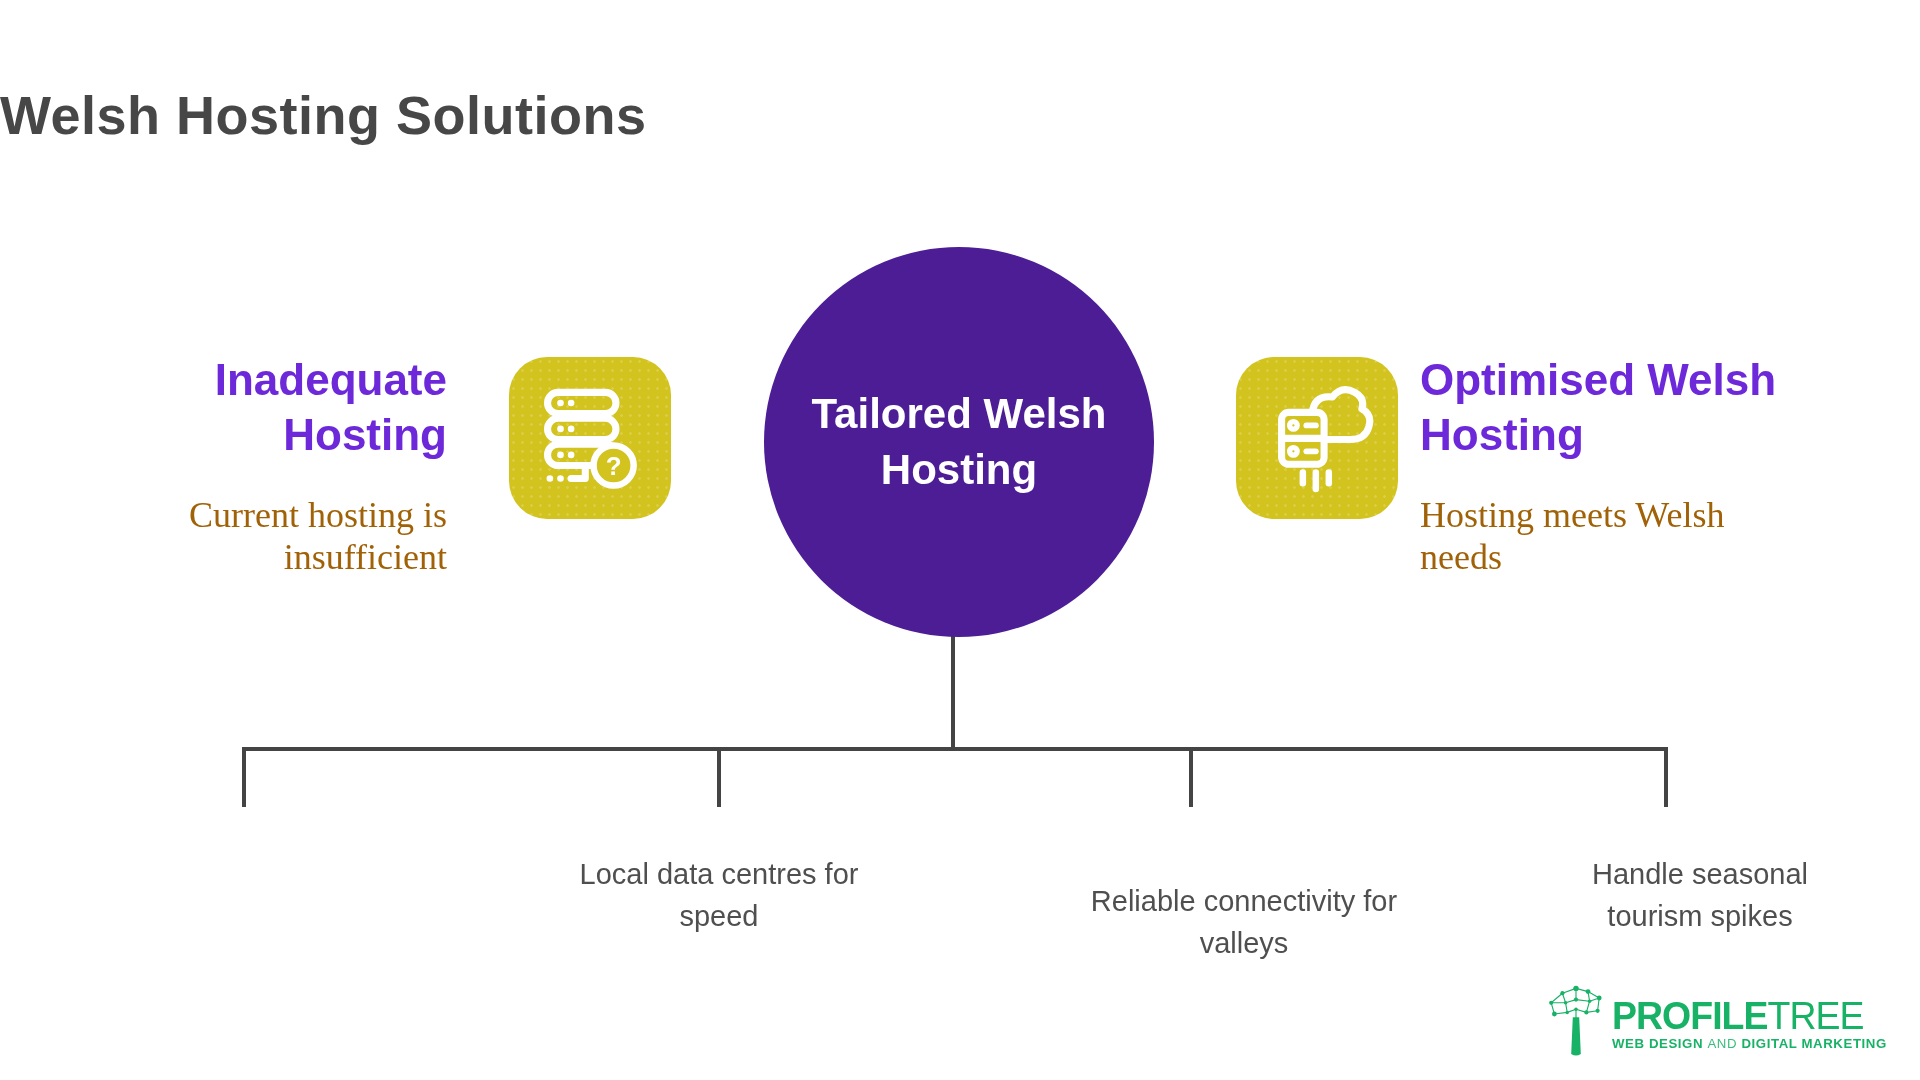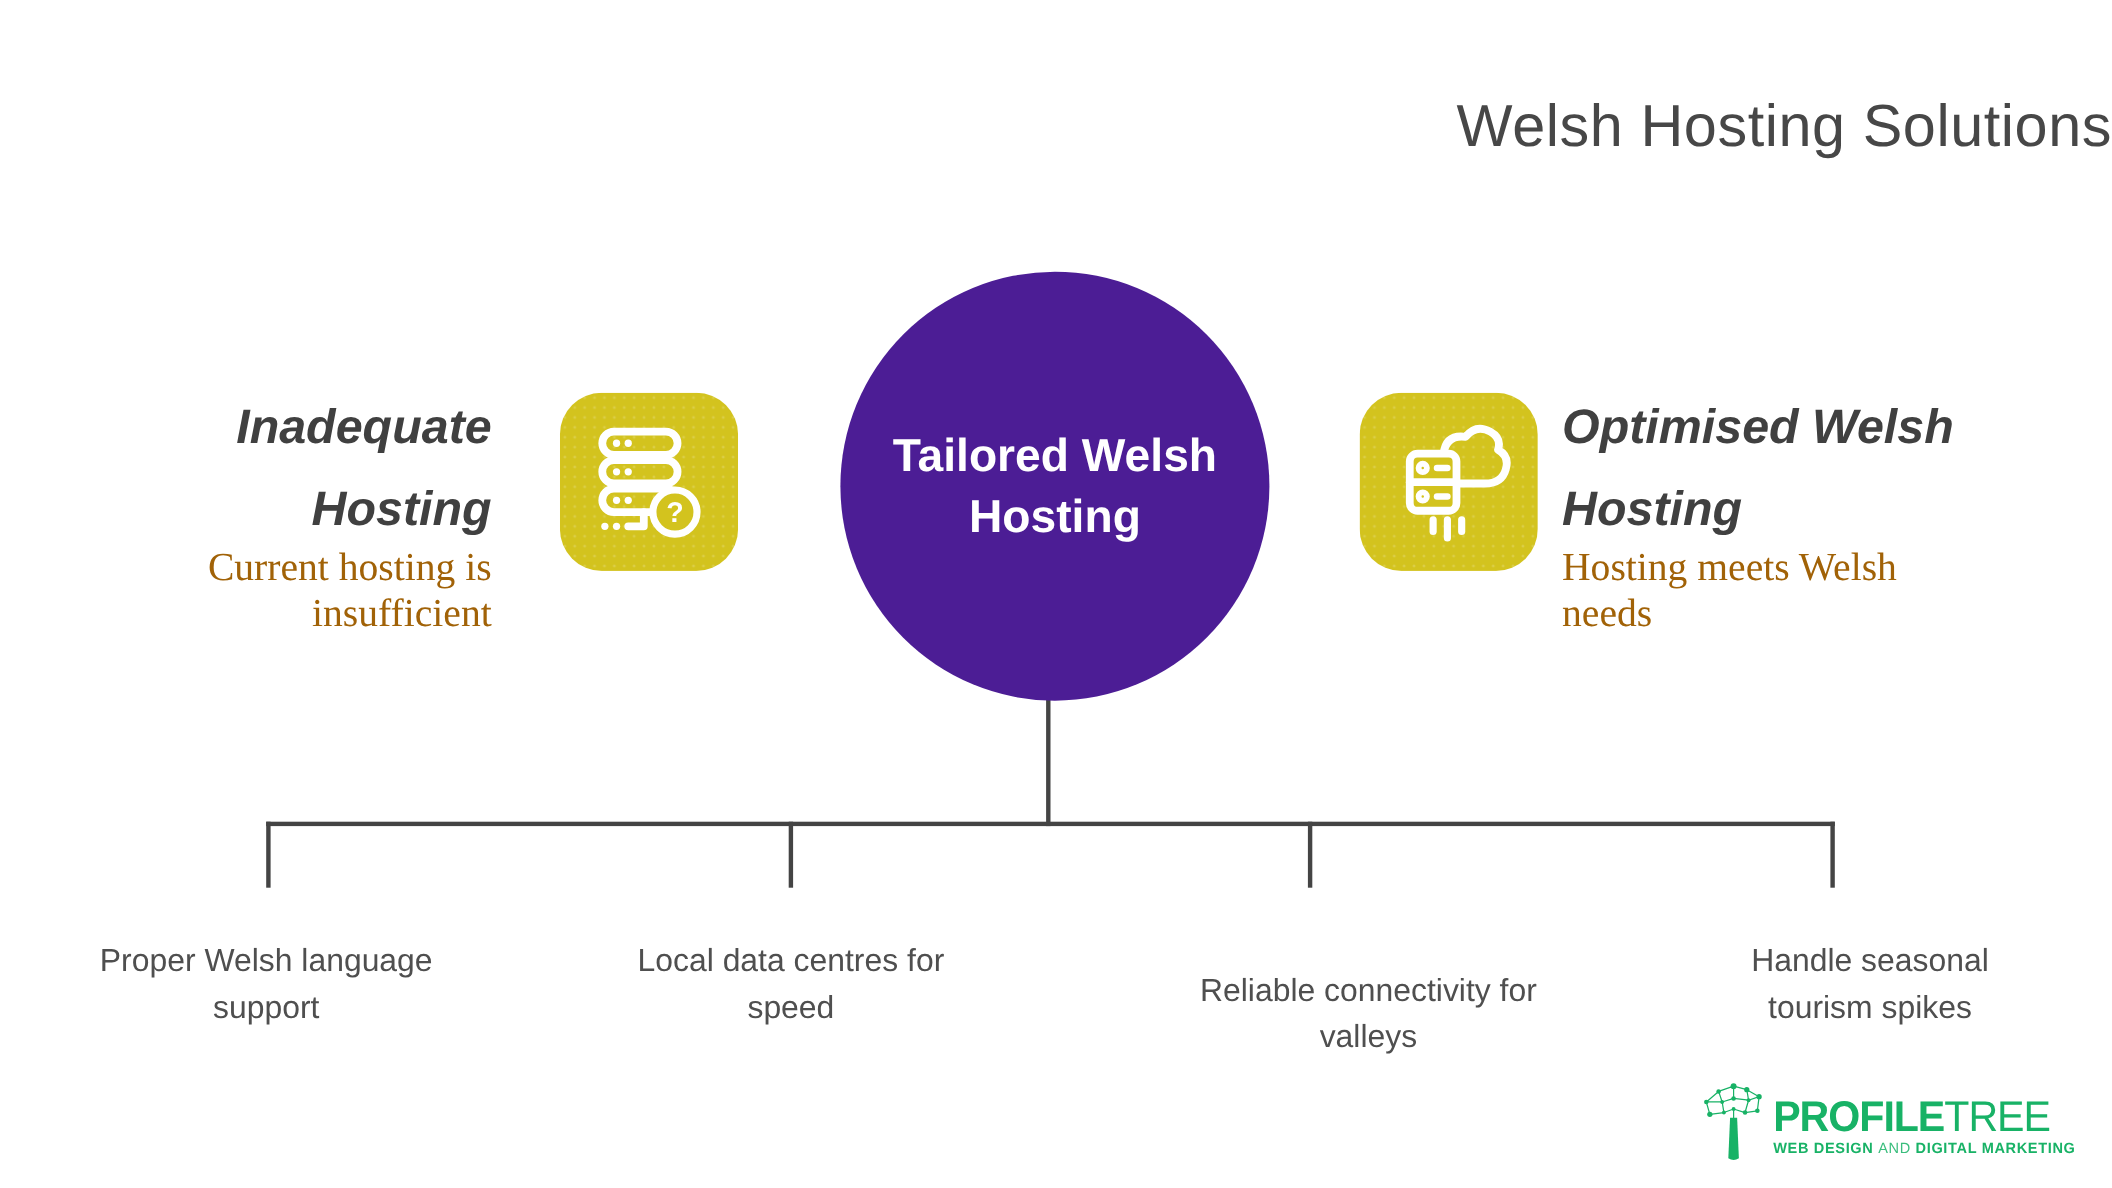--- a/index.html
+++ b/index.html
@@ -2,22 +2,22 @@
 <html><head>
 <meta charset="utf-8">
 <style>
   html,body{margin:0;padding:0;background:#fff;}
   .canvas{
     position:relative;width:1920px;height:1080px;background:#ffffff;overflow:hidden;
     font-family:"Liberation Sans","DejaVu Sans",sans-serif;color:#474747;
   }
   .pre{white-space:pre-line;}
   .title{
-    position:absolute;top:84px;left:0;width:1920px;text-align:right;
-    font-size:54px;font-weight:normal;color:#474747;letter-spacing:.5px;
+    position:absolute;top:84px;left:0;width:1920px;text-align:left;
+    font-size:54px;font-weight:bold;color:#474747;letter-spacing:.5px;
   }
   
   .circle{
     position:absolute;left:764px;top:247px;width:390px;height:390px;border-radius:50%;
     background:#4c1d95;display:flex;align-items:center;justify-content:center;z-index:2;
   }
   .circle .label{
     color:#ffffff;font-size:42px;font-weight:bold;text-align:center;line-height:56px;
   }
   
@@ -32,21 +32,21 @@
   
   .icon-box{
     position:absolute;top:357px;width:162px;height:162px;border-radius:38px;background:#d3c31e;
     background-image:radial-gradient(rgba(255,255,255,.18) 1px,transparent 1.6px);
     background-size:9px 9px;display:flex;align-items:center;justify-content:center;
   }
   .icon-box.left{left:509px;}
   .icon-box.right{left:1236px;}
   .icon-box svg{width:118px;height:118px;}
   .side-heading{
-    position:absolute;top:352px;font-size:44px;font-weight:bold;line-height:74px;color:#404040;font-style:italic;
+    position:absolute;top:352px;font-size:44px;font-weight:bold;line-height:55px;color:#6d28d9;
   }
   .side-desc{
     position:absolute;top:494px;font-size:36px;line-height:42px;color:#a16207;font-family:Liberation Serif, serif;
   }
   .side-heading.leftcol,.side-desc.leftcol{left:37px;width:410px;text-align:right;}
   .side-heading.rightcol,.side-desc.rightcol{left:1420px;width:430px;text-align:left;}
   
   .branch-label{
     position:absolute;top:853px;font-size:29px;line-height:42px;color:#4f4f4f;text-align:center;
   }
@@ -127,22 +127,20 @@
         <line x1="49" y1="81" x2="49" y2="95" stroke-width="5.5"></line>
         <line x1="60" y1="81" x2="60" y2="90" stroke-width="5.5"></line>
       </svg>
     </span>
   </div>
   <div class="side-heading rightcol pre">Optimised Welsh
 Hosting</div>
   <div class="side-desc rightcol pre">Hosting meets Welsh
 needs</div>
 
-  <div class="branch-label b1 pre">Proper Welsh language
-support</div>
   <div class="branch-label b2 pre">Local data centres for
 speed</div>
   <div class="branch-label b3 pre">Reliable connectivity for
 valleys</div>
   <div class="branch-label b4 pre">Handle seasonal
 tourism spikes</div>
 
   <div class="logo">
     <span>
       <svg class="tree" viewBox="0 0 90 100">

